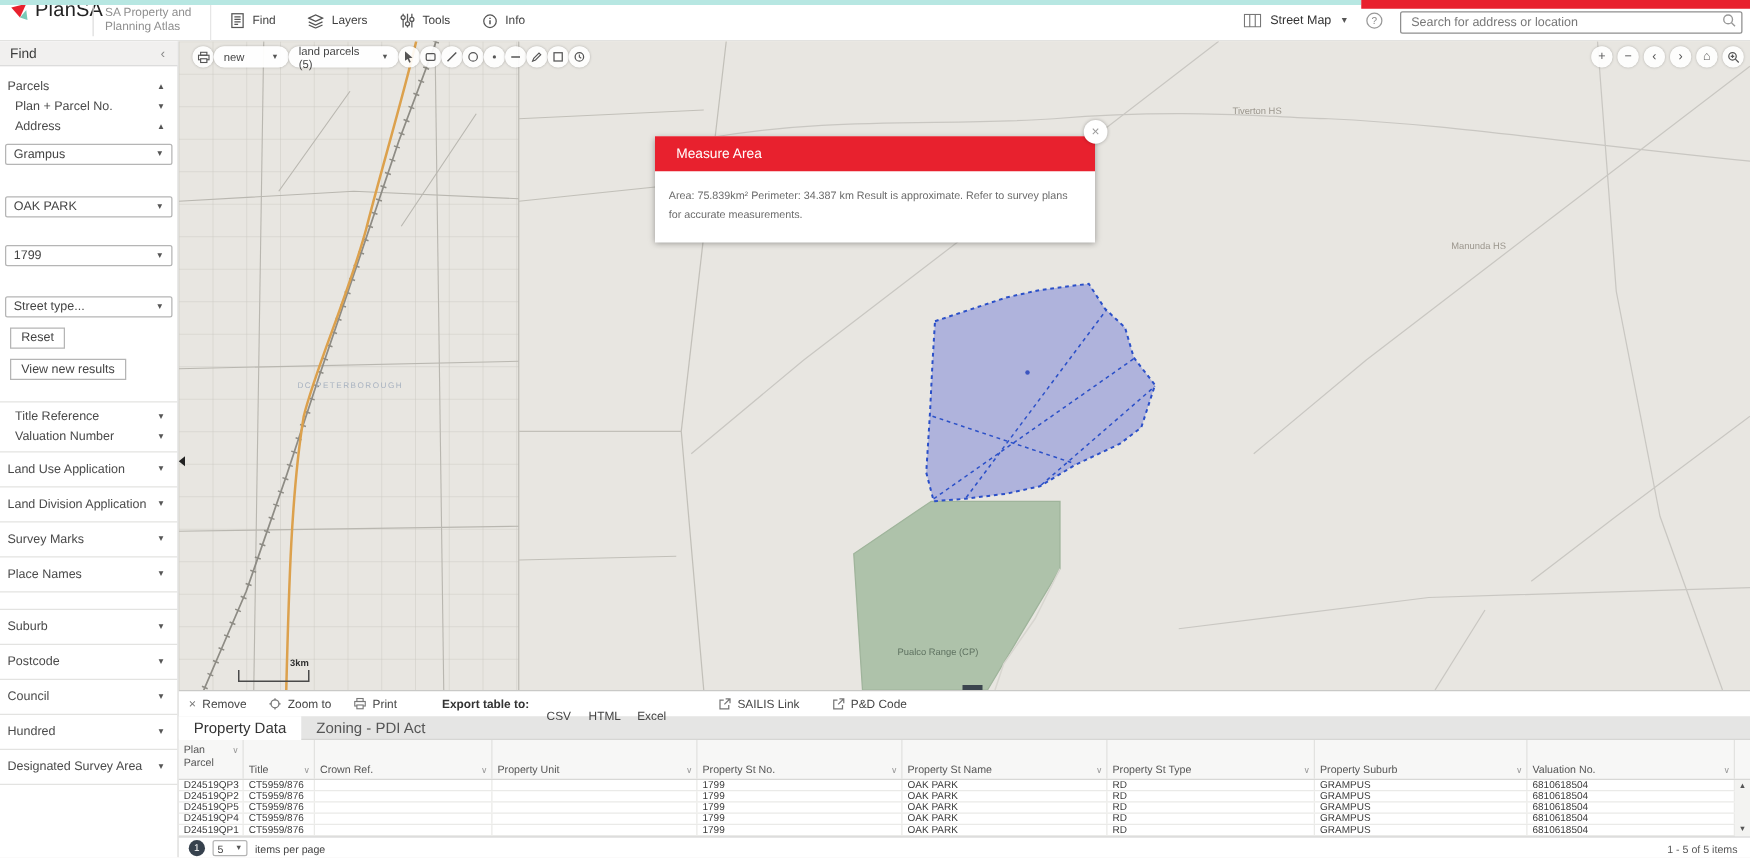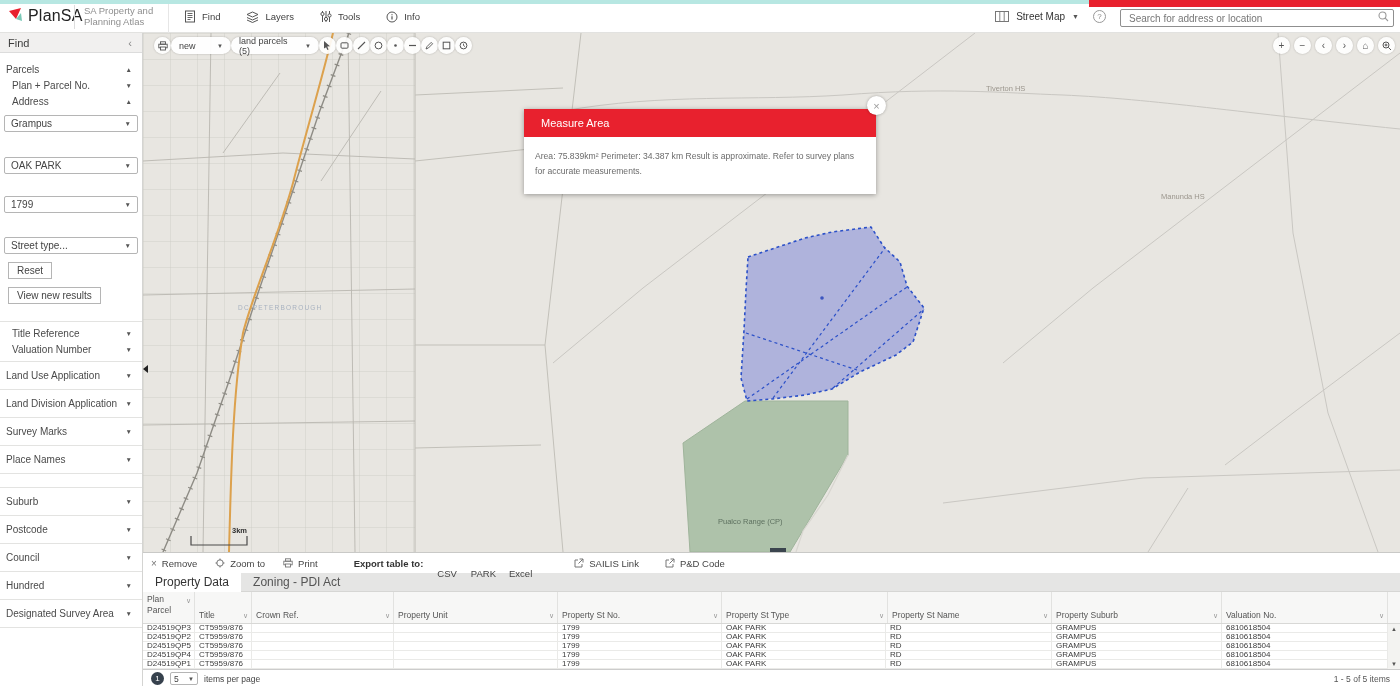--- a/index.html
+++ b/index.html
@@ -3,21 +3,21 @@
 <meta charset="utf-8">
 <style>
   html,body{margin:0;padding:0;background:#fff;}
   *{box-sizing:border-box;font-family:"Liberation Sans","DejaVu Sans",sans-serif;}
   .app{position:relative;width:1400px;height:686px;overflow:hidden;background:#fff;}
 
   
   .strip-teal{position:absolute;left:0;top:0;width:1089px;height:4px;background:#b7e7e2;}
   .strip-red{position:absolute;left:1089px;top:0;width:311px;height:7px;background:#e8212e;}
   .header{position:absolute;left:0;top:0;width:1400px;height:33px;background:#fff;border-bottom:1px solid #e2e2e0;}
-  .logo{position:absolute;left:8px;top:7px;display:flex;align-items:flex-start;gap:4px;}
+  .logo{position:absolute;left:8px;top:0;display:flex;align-items:flex-end;gap:4px;}
   .logo-text{font-size:16px;color:#222;letter-spacing:.2px;}
   .hdr-div1{position:absolute;left:74px;top:5px;height:24px;border-left:1px solid #ddd;}
   .hdr-div2{position:absolute;left:168px;top:0;height:33px;border-left:1px solid #e6e6e6;}
   .app-title{position:absolute;left:84px;top:5px;font-size:9.5px;line-height:11px;color:#8f8f8f;}
   .nav{position:absolute;left:180px;top:0;height:33px;display:flex;align-items:center;gap:18px;}
   .nav-item{display:flex;align-items:center;gap:6px;font-size:9.5px;color:#3f3f3f;padding:0 4px;cursor:pointer;}
   .right-ctl{position:absolute;right:6px;top:0;height:33px;display:flex;align-items:center;}
   .basemap{display:flex;align-items:center;gap:7px;font-size:10px;color:#333;margin-right:14px;}
   .tri{font-size:7px;color:#555;}
   .help-circle{width:13px;height:13px;border:1px solid #999;border-radius:50%;color:#888;font-size:8px;display:flex;align-items:center;justify-content:center;margin-right:14px;}
@@ -452,21 +452,21 @@
       <div class="rt-item" style="margin-left:18px">
         <svg width="10" height="10" viewBox="0 0 10 10">
           <rect x="2.5" y="0.8" width="5" height="2.4" fill="none" stroke="#777" stroke-width="0.9"></rect>
           <rect x="0.8" y="3.2" width="8.4" height="3.6" fill="none" stroke="#777" stroke-width="0.9"></rect>
           <rect x="2.5" y="6" width="5" height="3" fill="#fff" stroke="#777" stroke-width="0.9"></rect>
         </svg>
         <span>Print</span>
       </div>
       <span class="rt-label-bold">Export table to:</span>
       <span class="rt-link" style="margin-left:14px">CSV</span>
-      <span class="rt-link" style="margin-left:14px">PARK</span>
+      <span class="rt-link" style="margin-left:14px">HTML</span>
       <span class="rt-link" style="margin-left:13px">Excel</span>
       <div class="rt-item" style="margin-left:42px">
         <svg width="10" height="10" viewBox="0 0 10 10">
           <path d="M4 2H1v7h7V6" fill="none" stroke="#777" stroke-width="1"></path>
           <path d="M5.5 1h3.5v3.5 M9 1L4.5 5.5" fill="none" stroke="#777" stroke-width="1"></path>
         </svg>
         <span>SAILIS Link</span>
       </div>
       <div class="rt-item" style="margin-left:26px">
         <svg width="10" height="10" viewBox="0 0 10 10">
@@ -496,26 +496,26 @@
           <span class="sorticon">∨</span>
         </div>
       <div class="th c3">
           <span>Property Unit</span>
           <span class="sorticon">∨</span>
         </div>
       <div class="th c4">
           <span>Property St No.</span>
           <span class="sorticon">∨</span>
         </div>
+      <div class="th c5">
+          <span>Property St Name</span>
+          <span class="sorticon">∨</span>
+        </div>
       <div class="th c6">
           <span>Property St Type</span>
-          <span class="sorticon">∨</span>
-        </div>
-      <div class="th c5">
-          <span>Property St Name</span>
           <span class="sorticon">∨</span>
         </div>
       <div class="th c7">
           <span>Property Suburb</span>
           <span class="sorticon">∨</span>
         </div>
       <div class="th c8">
           <span>Valuation No.</span>
           <span class="sorticon">∨</span>
         </div>

